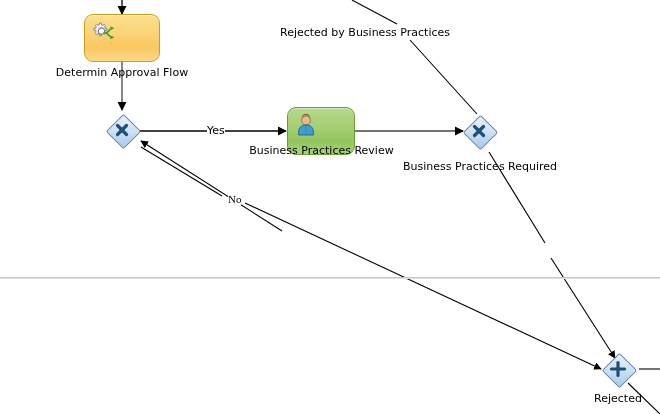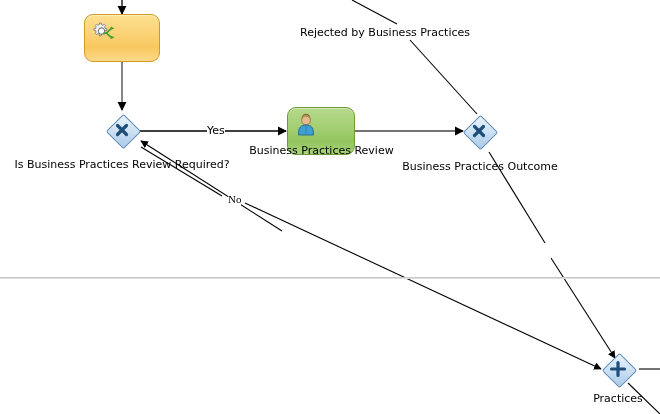--- a/index.html
+++ b/index.html
@@ -165,31 +165,31 @@
 
       <g stroke="#3f9b2f" stroke-width="1.7" fill="none" stroke-linecap="round">
         <path d="M15.5,13 L19,9.5"></path>
         <path d="M15.5,13 L19,16.5"></path>
         <path d="M13,13 L16,13"></path>
       </g>
       <path d="M19.5,6.5 L23.5,8.2 L19.2,10.2 Z" fill="#3f9b2f"></path>
       <path d="M19.2,15.4 L23.5,17.2 L19.5,19.2 Z" fill="#3f9b2f"></path>
     </svg>
   </div>
+  <div class="node-label" style="left:22px; top:66px; width:200px;">Determin Approval Flow</div>
 
   <div class="gateway" style="left:106px; top:114px;">
     <div class="gw-diamond"></div>
     <svg class="gw-glyph" viewBox="0 0 32 32" xmlns="http://www.w3.org/2000/svg">
       <g stroke="#1f4e79" stroke-width="3.2" stroke-linecap="round">
         <line x1="11.5" y1="11.5" x2="20.5" y2="20.5"></line>
         <line x1="20.5" y1="11.5" x2="11.5" y2="20.5"></line>
       </g>
     </svg>
   </div>
-  <div class="node-label" style="left:2px; top:158px; width:240px;">Is Business Practices Review Required?</div>
 
   <div class="task task-user" style="left:287px; top:107px; width:68px; height:48px;">
     <svg class="task-icon" viewBox="0 0 26 26" xmlns="http://www.w3.org/2000/svg">
       <circle cx="12" cy="7.5" r="4.4" fill="#e8b98e" stroke="#9a7243" stroke-width="0.9"></circle>
       <path d="M7.6,6.6 A4.4,4.4 0 0 1 16.4,6.6 L16.4,5.2 A4.4,4.4 0 0 0 7.6,5.2 Z" fill="#8d6137"></path>
       <path d="M12,12 C6.5,12 4.6,15.2 4.6,19.6 L4.6,22 L19.4,22 L19.4,19.6
                C19.4,15.2 17.5,12 12,12 Z" fill="#3e9fd4" stroke="#20648f" stroke-width="0.9"></path>
       <path d="M12,12 L12,22" stroke="#20648f" stroke-width="0.7" opacity="0.5"></path>
     </svg>
   </div>
@@ -197,33 +197,33 @@
 
   <div class="gateway" style="left:463px; top:115px;">
     <div class="gw-diamond"></div>
     <svg class="gw-glyph" viewBox="0 0 32 32" xmlns="http://www.w3.org/2000/svg">
       <g stroke="#1f4e79" stroke-width="3.2" stroke-linecap="round">
         <line x1="11.5" y1="11.5" x2="20.5" y2="20.5"></line>
         <line x1="20.5" y1="11.5" x2="11.5" y2="20.5"></line>
       </g>
     </svg>
   </div>
-  <div class="node-label" style="left:400px; top:160px; width:160px;">Business Practices Outcome</div>
+  <div class="node-label" style="left:400px; top:160px; width:160px;">Business Practices Required</div>
 
   <div class="gateway" style="left:602px; top:353px;">
     <div class="gw-diamond"></div>
     <svg class="gw-glyph" viewBox="0 0 32 32" xmlns="http://www.w3.org/2000/svg">
       <g stroke="#1f4e79" stroke-width="3.2" stroke-linecap="round">
         <line x1="9.5" y1="16" x2="22.5" y2="16"></line>
         <line x1="16" y1="9.5" x2="16" y2="22.5"></line>
       </g>
     </svg>
   </div>
-  <div class="node-label" style="left:578px; top:392px; width:80px;">Practices</div>
+  <div class="node-label" style="left:578px; top:392px; width:80px;">Rejected</div>
 
   <div class="edge-label" style="left:183px; top:124px;margin-left:24px;">Yes</div>
 
   <div class="edge-label" style="left:228px; top:193px;font-family:Liberation Serif, serif;">No</div>
 
-  <div class="edge-label" style="left:300px; top:26px;">Rejected by Business Practices</div>
+  <div class="edge-label" style="left:280px; top:26px;">Rejected by Business Practices</div>
 
 
 </div>
 
 </body></html>

